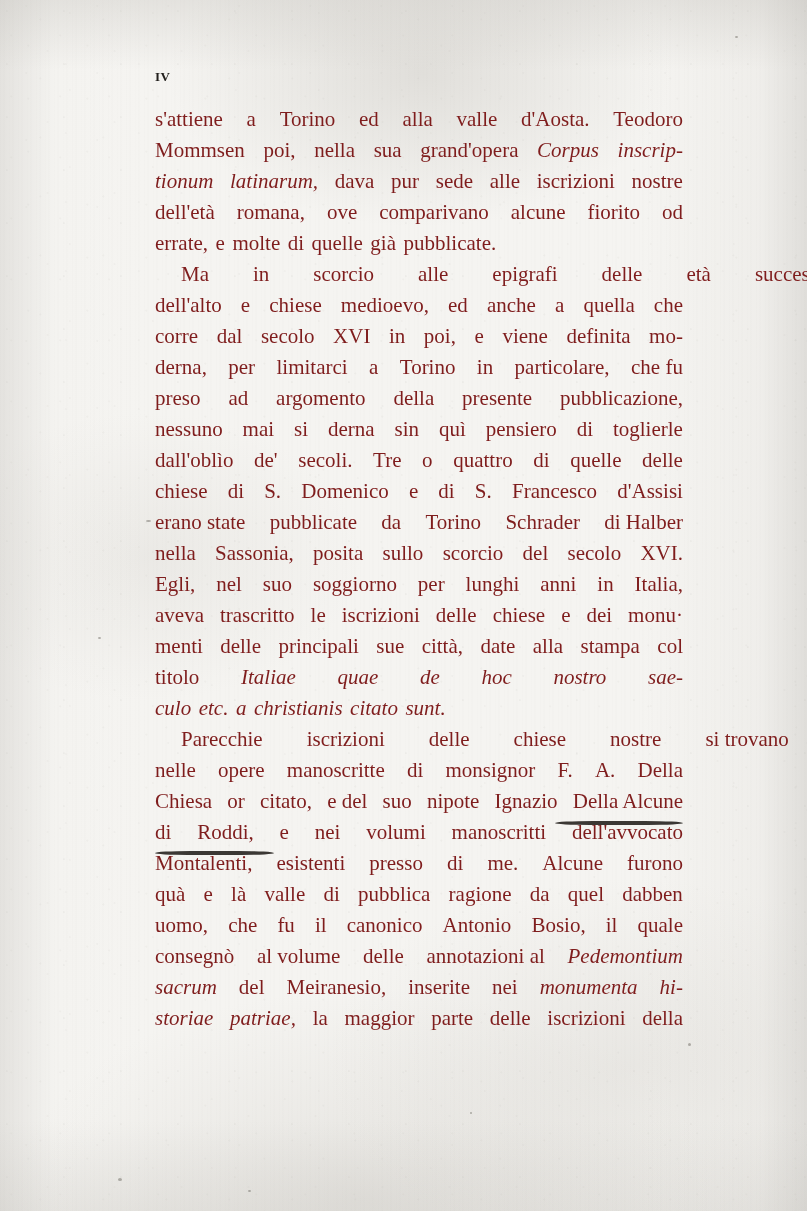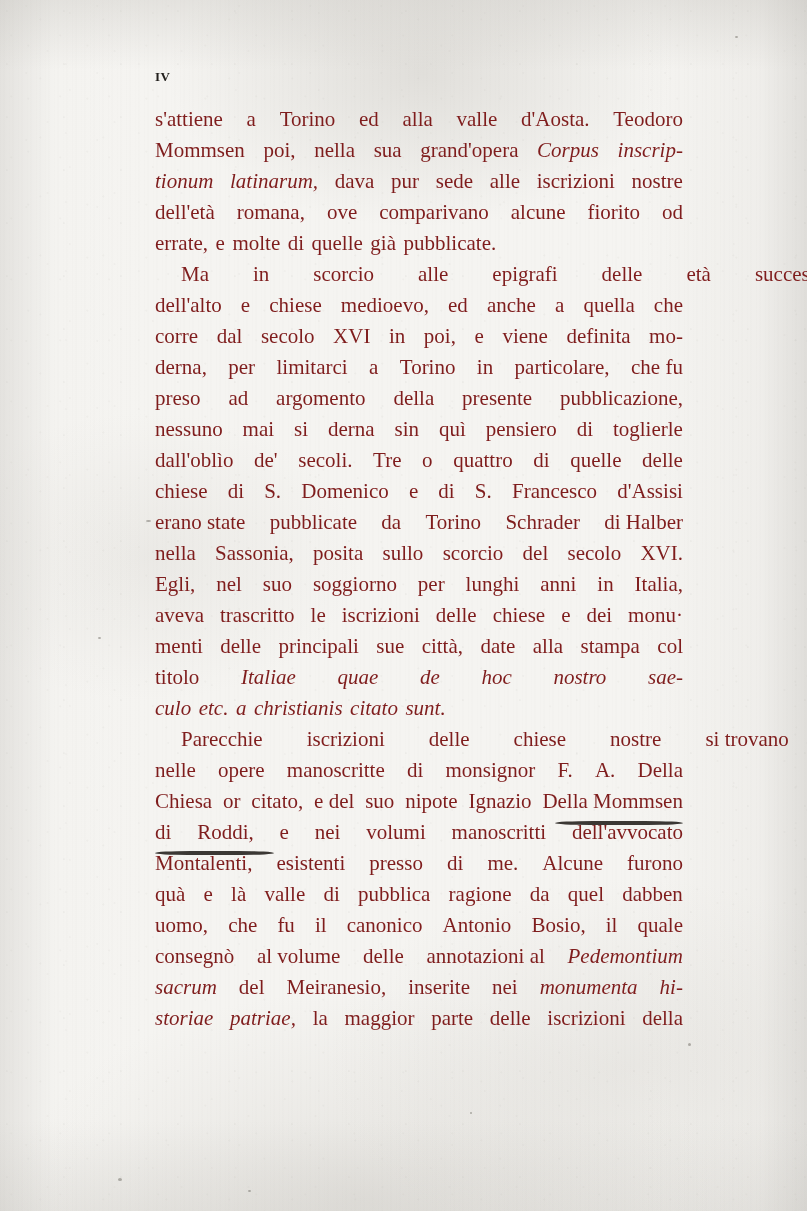--- a/index.html
+++ b/index.html
@@ -179,21 +179,21 @@
           <div class="line just"><span class="w">nella</span><span class="w">Sassonia,</span><span class="w">posita</span><span class="w">sullo</span><span class="w">scorcio</span><span class="w">del</span><span class="w">secolo</span><span class="w">XVI.</span></div>
           <div class="line just"><span class="w">Egli,</span><span class="w">nel</span><span class="w">suo</span><span class="w">soggiorno</span><span class="w">per</span><span class="w">lunghi</span><span class="w">anni</span><span class="w">in</span><span class="w">Italia,</span></div>
           <div class="line just"><span class="w">aveva</span><span class="w">trascritto</span><span class="w">le</span><span class="w">iscrizioni</span><span class="w">delle</span><span class="w">chiese</span><span class="w">e</span><span class="w">dei</span><span class="w">monu·</span></div>
           <div class="line just"><span class="w">menti</span><span class="w">delle</span><span class="w">principali</span><span class="w">sue</span><span class="w">città,</span><span class="w">date</span><span class="w">alla</span><span class="w">stampa</span><span class="w">col</span></div>
           <div class="line just"><span class="w">titolo</span><span class="w it">Italiae</span><span class="w it">quae</span><span class="w it">de</span><span class="w it">hoc</span><span class="w it">nostro</span><span class="w it">sae-</span></div>
           <div class="line last"><span class="w it">culo</span><span class="w it">etc.</span><span class="w it">a</span><span class="w it">christianis</span><span class="w it">citato</span><span class="w it">sunt.</span></div>
         </div>
         <div id="para-3">
           <div class="line just indent"><span class="w">Parecchie</span><span class="w">iscrizioni</span><span class="w">delle</span><span class="w">chiese</span><span class="w">nostre</span><span class="w">si trovano</span></div>
           <div class="line just"><span class="w">nelle</span><span class="w">opere</span><span class="w">manoscritte</span><span class="w">di</span><span class="w">monsignor</span><span class="w">F.</span><span class="w">A.</span><span class="w">Della</span></div>
-          <div class="line just"><span class="w">Chiesa</span><span class="w">or</span><span class="w">citato,</span><span class="w">e del</span><span class="w">suo</span><span class="w">nipote</span><span class="w">Ignazio</span><span class="w">Della Mommsen</span></div>
+          <div class="line just"><span class="w">Chiesa</span><span class="w">or</span><span class="w">citato,</span><span class="w">e del</span><span class="w">suo</span><span class="w">nipote</span><span class="w">Ignazio</span><span class="w">Della Alcune</span></div>
           <div class="line just"><span class="w">di</span><span class="w">Roddi,</span><span class="w">e</span><span class="w">nei</span><span class="w">volumi</span><span class="w">manoscritti</span><span class="w">dell'avvocato</span></div>
           <div class="line just"><span class="w">Montalenti,</span><span class="w">esistenti</span><span class="w">presso</span><span class="w">di</span><span class="w">me.</span><span class="w">Alcune</span><span class="w">furono</span></div>
           <div class="line just"><span class="w">quà</span><span class="w">e</span><span class="w">là</span><span class="w">valle</span><span class="w">di</span><span class="w">pubblica</span><span class="w">ragione</span><span class="w">da</span><span class="w">quel</span><span class="w">dabben</span></div>
           <div class="line just"><span class="w">uomo,</span><span class="w">che</span><span class="w">fu</span><span class="w">il</span><span class="w">canonico</span><span class="w">Antonio</span><span class="w">Bosio,</span><span class="w">il</span><span class="w">quale</span></div>
           <div class="line just"><span class="w">consegnò</span><span class="w">al volume</span><span class="w">delle</span><span class="w">annotazioni al</span><span class="w it">Pedemontium</span></div>
           <div class="line just"><span class="w it">sacrum</span><span class="w">del</span><span class="w">Meiranesio,</span><span class="w">inserite</span><span class="w">nei</span><span class="w it">monumenta</span><span class="w it">hi-</span></div>
           <div class="line just"><span class="w it">storiae</span><span class="w it">patriae,</span><span class="w">la</span><span class="w">maggior</span><span class="w">parte</span><span class="w">delle</span><span class="w">iscrizioni</span><span class="w">della</span></div>
         </div>
       </div>
   </div>

